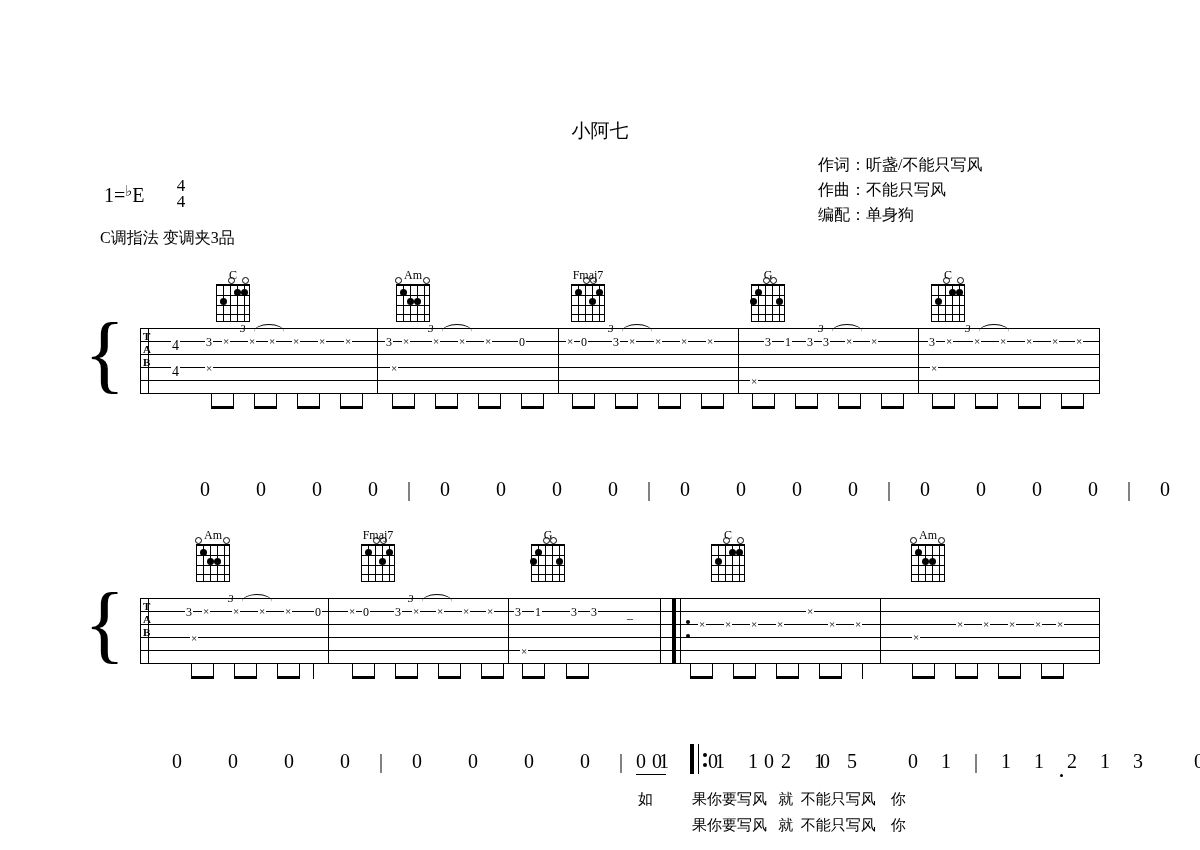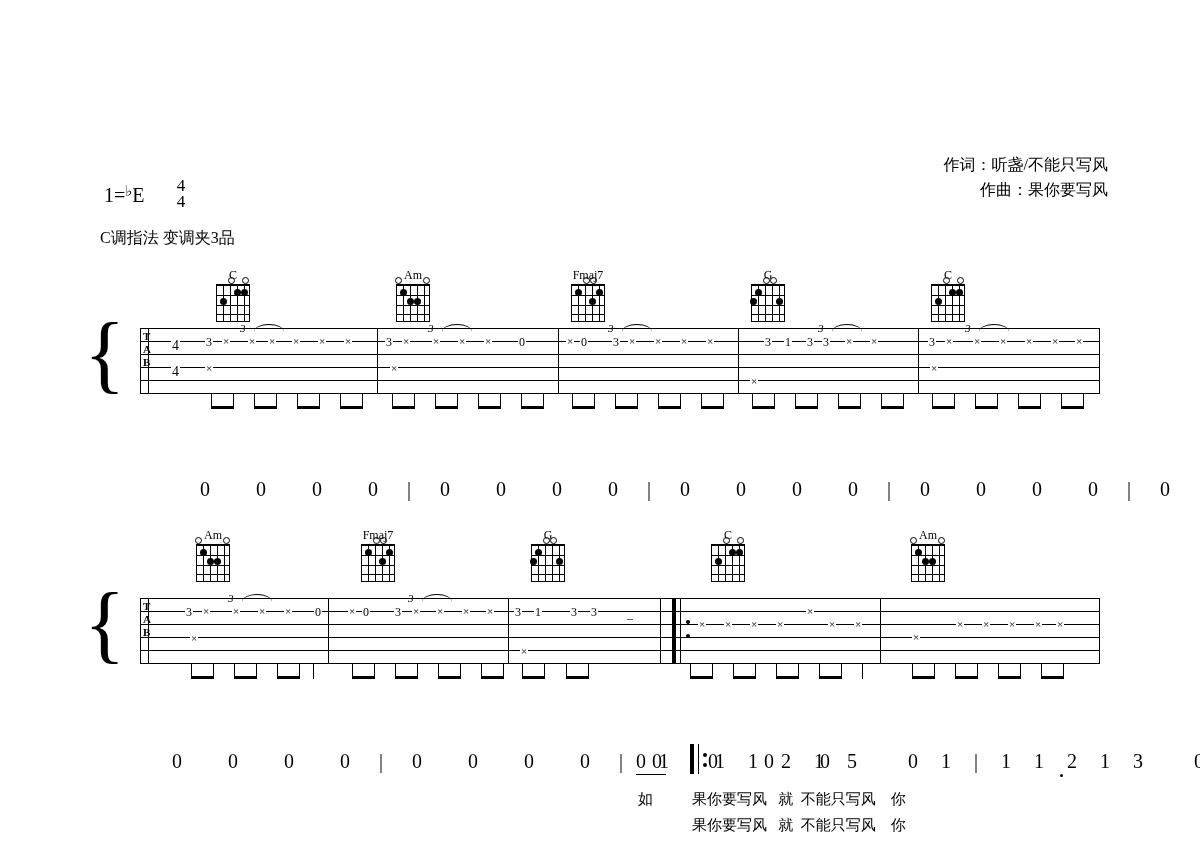--- a/index.html
+++ b/index.html
@@ -46,21 +46,21 @@
     position: absolute;
     right: 92px;
     top: 152px;
     width: 290px;
     font-size: 16px;
     font-family: "Liberation Serif", serif;
     line-height: 25px;
   }
   .credit-row {
     display: flex;
-    justify-content: flex-end;
+    justify-content: flex-start;
   }
   .credit-label { white-space: nowrap; }
   .credit-value { white-space: nowrap; }
 
   .keysig {
     position: absolute;
     left: 104px;
     top: 182px;
     font-size: 20px;
     font-family: "Liberation Serif", serif;
@@ -219,29 +219,34 @@
   }
   .thickbar { position:absolute; background:#000; }
   .underline { position: absolute; height: 1px; background: #000; }
   .dotabove { position:absolute; width:3px;height:3px;border-radius:50%;background:#000; }
 </style>
 </head>
 <body>
 
 <div class="sheet">
 
+  <div class="artist">小阿七</div>
 
   <div class="credits">
     <div class="credit-row">
       <span class="credit-label">作词：</span>
       <span class="credit-value">听盏/不能只写风</span>
     </div>
     <div class="credit-row">
       <span class="credit-label">作曲：</span>
-      <span class="credit-value">果你要写风</span>
+      <span class="credit-value">不能只写风</span>
+    </div>
+    <div class="credit-row">
+      <span class="credit-label">编配：</span>
+      <span class="credit-value">单身狗</span>
     </div>
   </div>
 
   <div class="keysig">
     <span>1=</span><span class="flat">♭</span><span>E</span>
   </div>
   <div class="timesig">
     <span class="num">4</span>
     <span class="den">4</span>
   </div>

